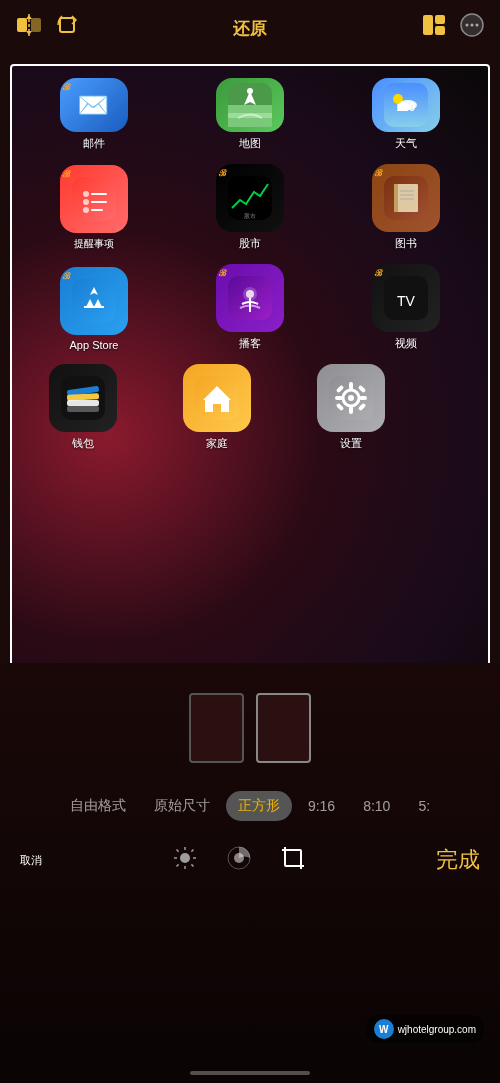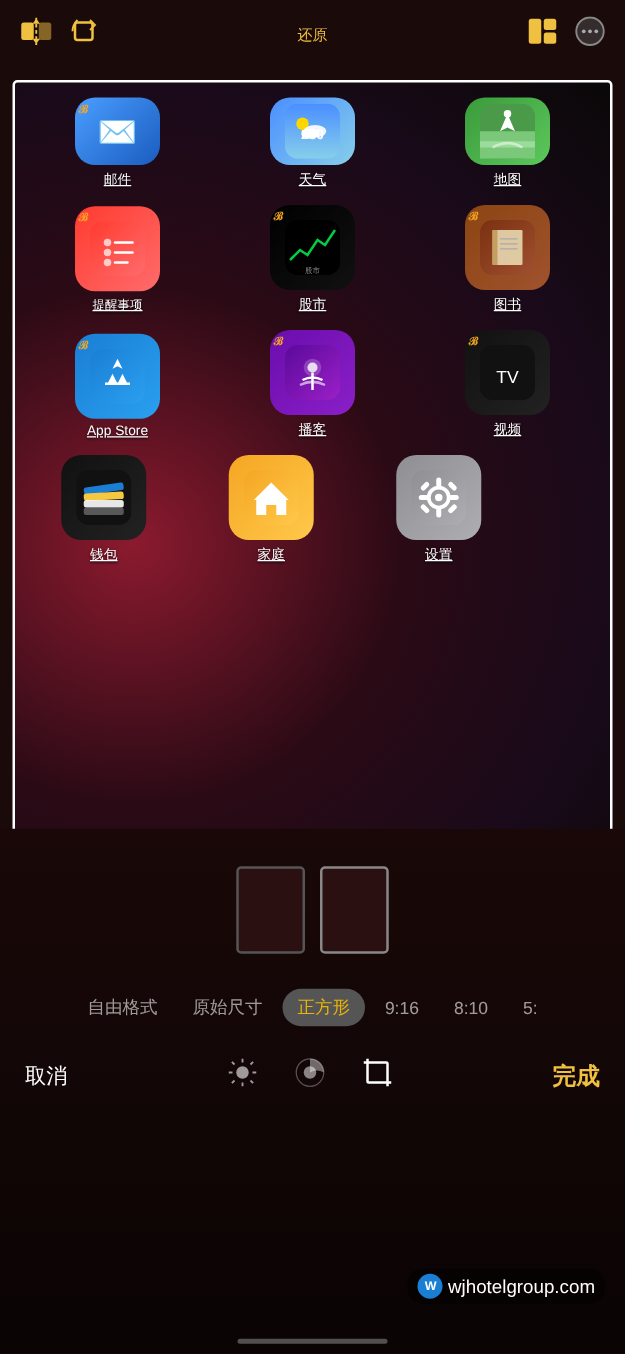--- a/index.html
+++ b/index.html
@@ -21,22 +21,22 @@
       height: 56px;
       background: transparent;
     }
     .toolbar-left {
       display: flex;
       align-items: center;
       gap: 14px;
     }
     .toolbar-center {
       color: #f0c040;
-      font-size: 12px;
-      font-weight: 400;
+      font-size: 17px;
+      font-weight: 700;
     }
     .toolbar-right {
       display: flex;
       align-items: center;
       gap: 14px;
     }
     .icon-btn {
       color: #f0c040;
       font-size: 22px;
       cursor: pointer;
@@ -73,21 +73,20 @@
       overflow: hidden;
     }
 
     .app-label {
       color: #fff;
       font-size: 11px;
       margin-top: 4px;
       text-align: left;
       text-shadow: 0 1px 2px rgba(0,0,0,0.8);
       white-space: nowrap;
-      text-decoration: underline;
     }
 
     .app-label-small {
       font-size: 10px;
     }
 
     
     .icon-mail { background: linear-gradient(135deg, #4a9eff, #1a5cbf); }
     .icon-clock { background: linear-gradient(135deg, #1c1c1c, #3a3a3a); }
     .icon-maps { background: linear-gradient(135deg, #3a9a3a, #5cc85c); }
@@ -164,27 +163,27 @@
     .action-bar {
       display: flex;
       align-items: center;
       justify-content: space-between;
       width: 100%;
       padding: 0 20px;
       margin-bottom: 16px;
     }
     .cancel-btn {
       color: #fff;
-      font-size: 17px;
+      font-size: 11px;
       cursor: pointer;
     }
     .done-btn {
       color: #f0c040;
-      font-size: 19px;
-      font-weight: 700;
+      font-size: 22px;
+      font-weight: 400;
       cursor: pointer;
     }
     .bottom-tools {
       display: flex;
       gap: 28px;
       align-items: center;
     }
 
     
     .watermark {
@@ -205,21 +204,21 @@
       border-radius: 50%;
       display: flex;
       align-items: center;
       justify-content: center;
       color: #fff;
       font-size: 10px;
       font-weight: bold;
     }
     .watermark-text {
       color: #fff;
-      font-size: 15px;
+      font-size: 10px;
       text-align: right;
     }
 
     
     .home-indicator {
       position: absolute;
       bottom: 8px;
       left: 50%;
       transform: translateX(-50%);
       width: 120px;
@@ -280,50 +279,50 @@
       <div class="app-item">
         <div class="app-icon icon-mail" style="position:relative;">
           <span style="position:absolute;top:2px;left:3px;color:#f5a623;font-size:9px;font-weight:bold;">ℬ</span>
           <span style="font-size:26px;">✉️</span>
         </div>
         <span class="app-label">邮件</span>
       </div>
 
 
       <div class="app-item">
+        <div class="app-icon icon-maps">
+          <svg width="44" height="44" viewBox="0 0 44 44">
+            <rect width="44" height="44" rx="10" fill="#4a9a4a"></rect>
+            <rect x="0" y="22" width="44" height="22" rx="0" fill="#7bc87b"></rect>
+            <rect x="0" y="30" width="44" height="5" fill="#b0e8b0" opacity="0.6"></rect>
+            <polygon points="22,8 28,22 22,19 16,22" fill="white"></polygon>
+            <circle cx="22" cy="8" r="3" fill="white"></circle>
+            <path d="M10 35 Q22 28 34 35" stroke="white" stroke-width="2" fill="none" opacity="0.5"></path>
+          </svg>
+        </div>
+        <span class="app-label">地图</span>
+      </div>
+
+      <div class="app-item">
         <div class="app-icon icon-weather">
           <svg width="44" height="44" viewBox="0 0 44 44">
             <defs>
               <linearGradient id="wg" x1="0%" y1="0%" x2="0%" y2="100%">
                 <stop offset="0%" stop-color="#4a8fff"></stop>
                 <stop offset="100%" stop-color="#87ceeb"></stop>
               </linearGradient>
             </defs>
             <rect width="44" height="44" rx="10" fill="url(#wg)"></rect>
             <text x="22" y="28" text-anchor="middle" fill="white" font-size="11" font-weight="bold">280</text>
             <circle cx="14" cy="16" r="5" fill="#ffd700"></circle>
             <ellipse cx="24" cy="22" rx="9" ry="5" fill="white" opacity="0.9"></ellipse>
             <ellipse cx="20" cy="24" rx="7" ry="4" fill="white"></ellipse>
           </svg>
         </div>
         <span class="app-label">天气</span>
-      </div>
-
-      <div class="app-item">
-        <div class="app-icon icon-maps">
-          <svg width="44" height="44" viewBox="0 0 44 44">
-            <rect width="44" height="44" rx="10" fill="#4a9a4a"></rect>
-            <rect x="0" y="22" width="44" height="22" rx="0" fill="#7bc87b"></rect>
-            <rect x="0" y="30" width="44" height="5" fill="#b0e8b0" opacity="0.6"></rect>
-            <polygon points="22,8 28,22 22,19 16,22" fill="white"></polygon>
-            <circle cx="22" cy="8" r="3" fill="white"></circle>
-            <path d="M10 35 Q22 28 34 35" stroke="white" stroke-width="2" fill="none" opacity="0.5"></path>
-          </svg>
-        </div>
-        <span class="app-label">地图</span>
       </div>
     </div>
 
     <div style="display:flex; justify-content:space-around; height:100px;">
 
       <div class="app-item">
         <div class="app-icon icon-reminders" style="position:relative;">
           <span style="position:absolute;top:2px;left:3px;color:#f5a623;font-size:9px;font-weight:bold;">ℬ</span>
           <svg width="44" height="44" viewBox="0 0 44 44">
             <defs>

